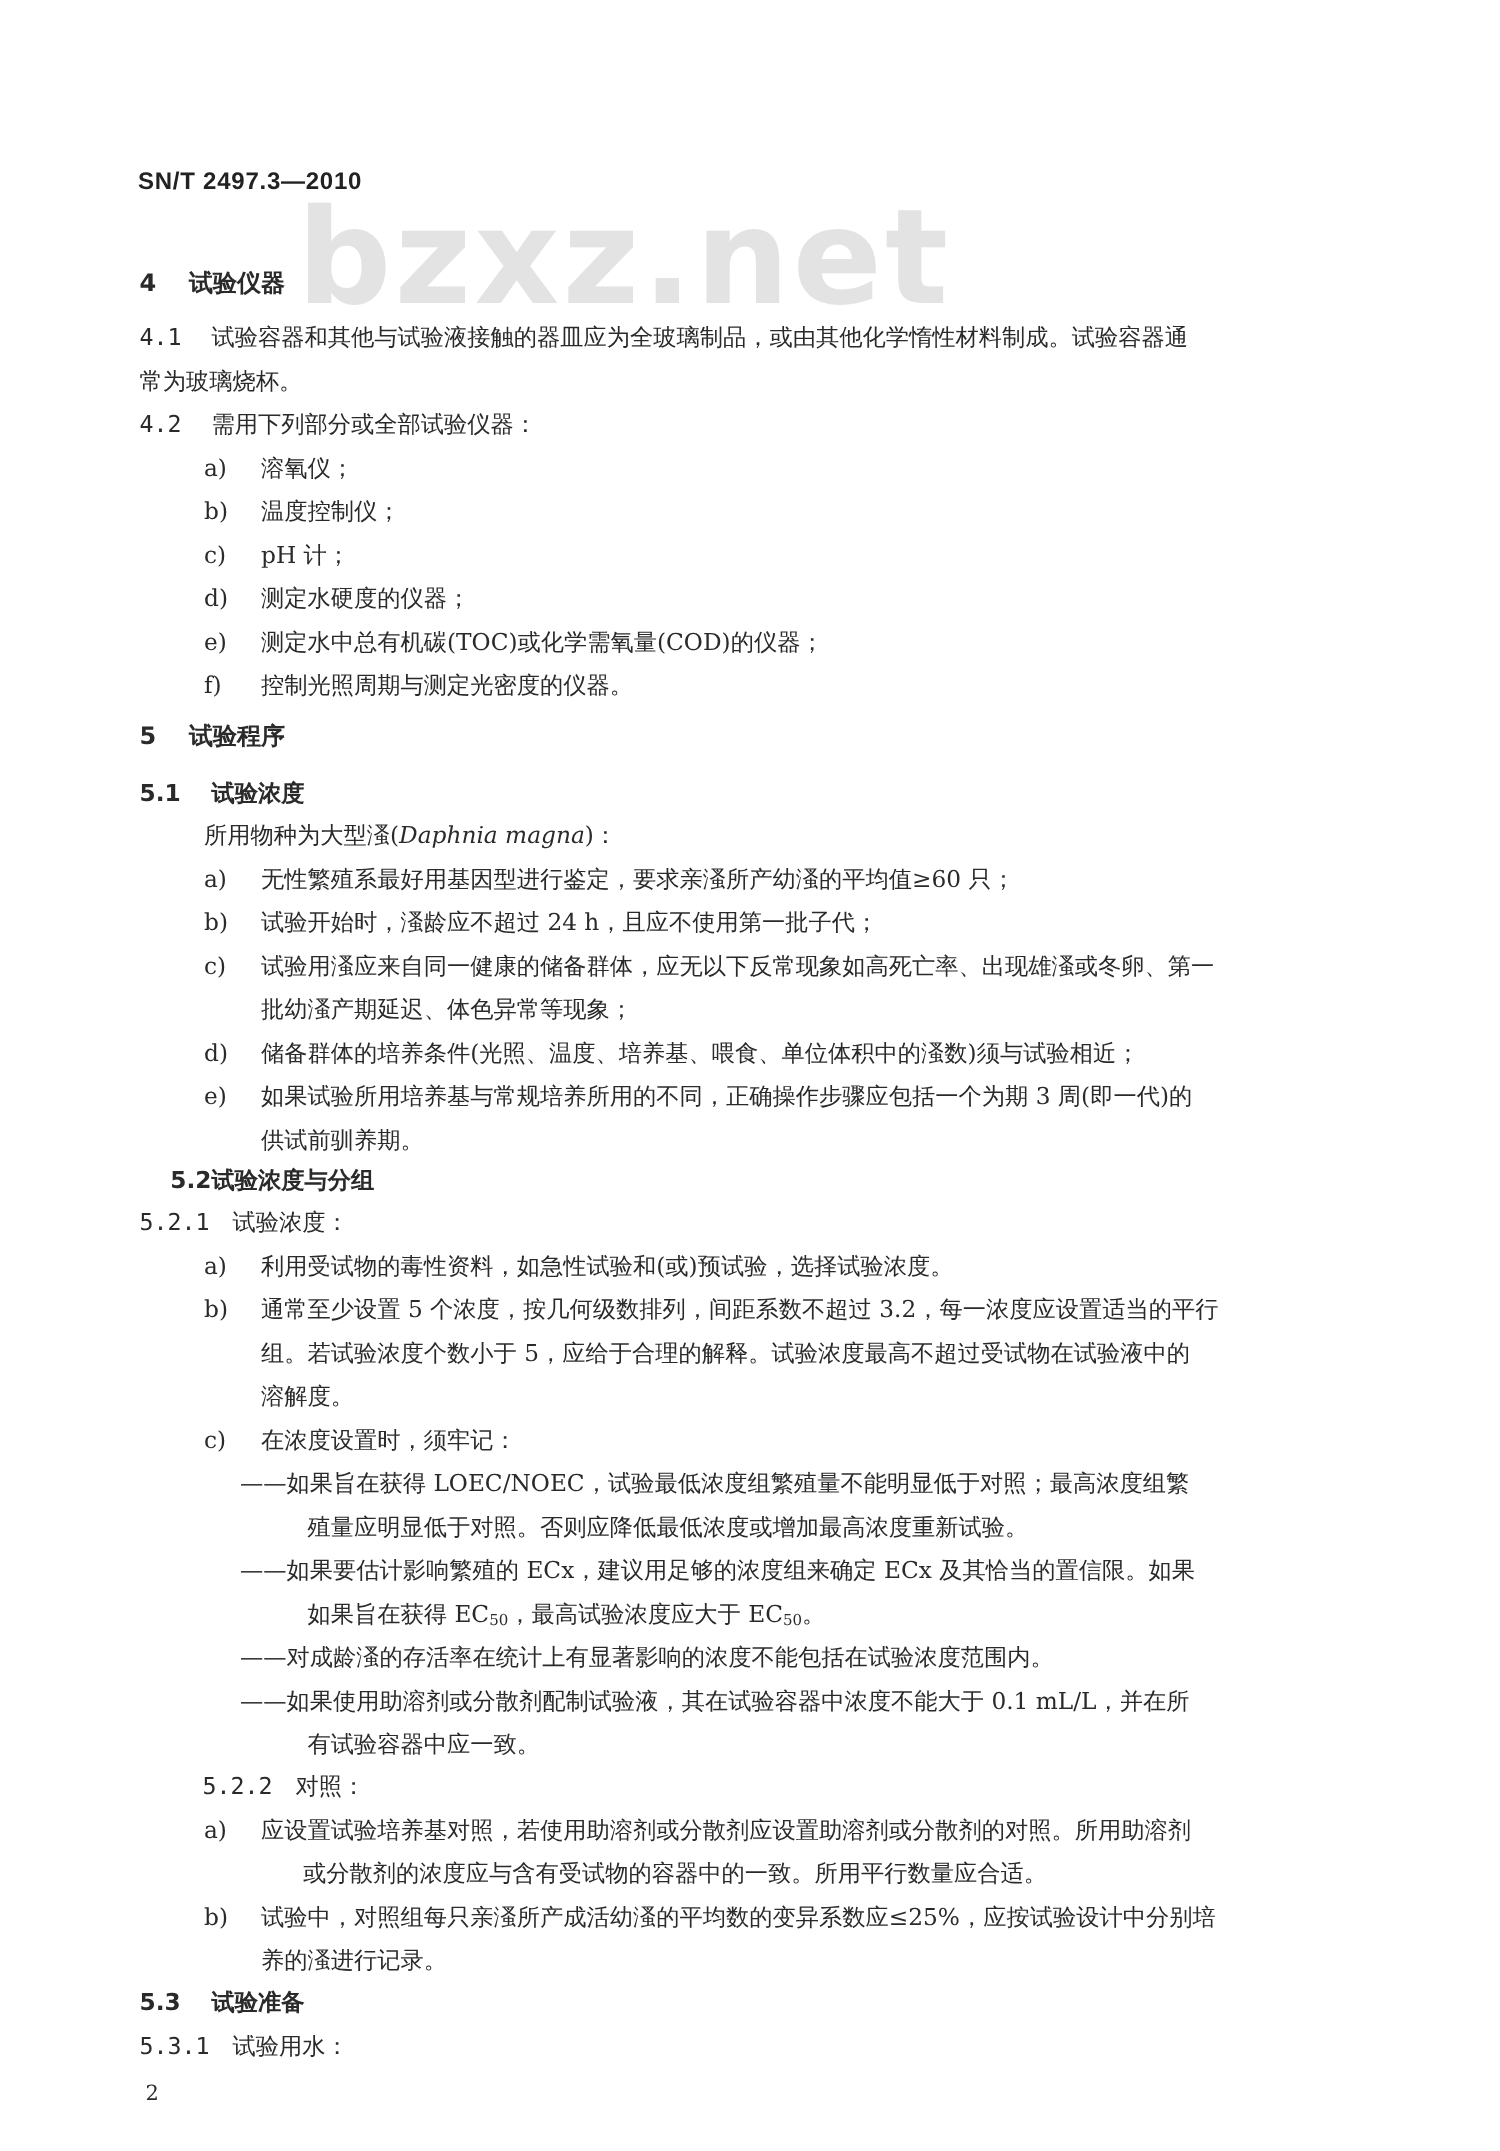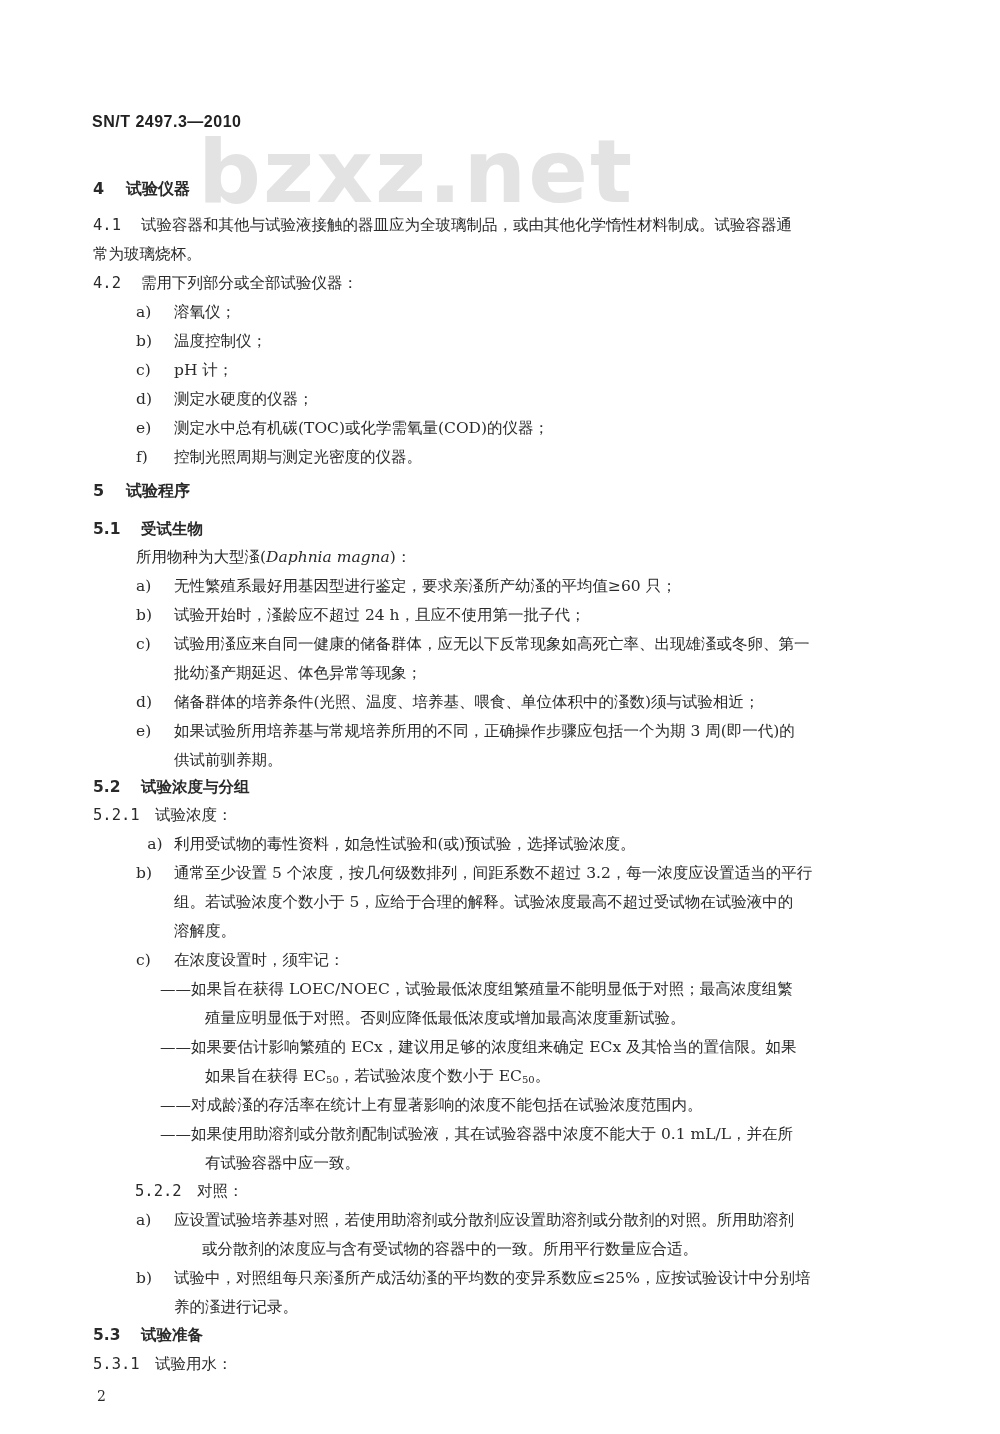--- a/index.html
+++ b/index.html
@@ -56,51 +56,51 @@
   <div class="line" style="left:136px; top:359px;"><span class="lbl">c)</span><span>pH 计；</span></div>
   <div class="line" style="left:136px; top:388px;"><span class="lbl">d)</span><span>测定水硬度的仪器；</span></div>
   <div class="line" style="left:136px; top:417px;"><span class="lbl">e)</span><span>测定水中总有机碳(TOC)或化学需氧量(COD)的仪器；</span></div>
   <div class="line" style="left:136px; top:446px;"><span class="lbl">f)</span><span>控制光照周期与测定光密度的仪器。</span></div>
 
   <div class="line h1" style="left:93px; top:480px;">
     <span class="num-bold" style="width:33px;">5</span><span>试验程序</span>
   </div>
 
   <div class="line h2" style="left:93px; top:518px;">
-    <span class="num-bold" style="width:48px;">5.1</span><span>受试生物</span>
+    <span class="num-bold" style="width:48px;">5.1</span><span>试验浓度</span>
   </div>
   <div class="line" style="left:136px; top:546px;">
     <span>所用物种为大型溞(</span><span class="ital">Daphnia magna</span><span>)：</span>
   </div>
   <div class="line" style="left:136px; top:575px;"><span class="lbl">a)</span><span>无性繁殖系最好用基因型进行鉴定，要求亲溞所产幼溞的平均值≥60 只；</span></div>
   <div class="line" style="left:136px; top:604px;"><span class="lbl">b)</span><span>试验开始时，溞龄应不超过 24 h，且应不使用第一批子代；</span></div>
   <div class="line" style="left:136px; top:633px;"><span class="lbl">c)</span><span>试验用溞应来自同一健康的储备群体，应无以下反常现象如高死亡率、出现雄溞或冬卵、第一</span></div>
   <div class="line" style="left:174px; top:662px;">批幼溞产期延迟、体色异常等现象；</div>
   <div class="line" style="left:136px; top:691px;"><span class="lbl">d)</span><span>储备群体的培养条件(光照、温度、培养基、喂食、单位体积中的溞数)须与试验相近；</span></div>
   <div class="line" style="left:136px; top:720px;"><span class="lbl">e)</span><span>如果试验所用培养基与常规培养所用的不同，正确操作步骤应包括一个为期 3 周(即一代)的</span></div>
   <div class="line" style="left:174px; top:749px;">供试前驯养期。</div>
 
   <div class="line h2" style="left:93px; top:776px;">
-    <span class="num-bold" style="width:48px;">5.2</span><span>试验浓度与分组</span>
+    <span class="num-bold" style="width:48px;text-align:right;">5.2</span><span>试验浓度与分组</span>
   </div>
 
   <div class="line" style="left:93px; top:804px;">
     <span class="num" style="width:62px;">5.2.1</span><span>试验浓度：</span>
   </div>
-  <div class="line" style="left:136px; top:833px;text-align:center;"><span class="lbl">a)</span><span>利用受试物的毒性资料，如急性试验和(或)预试验，选择试验浓度。</span></div>
+  <div class="line" style="left:136px; top:833px;"><span class="lbl">a)</span><span>利用受试物的毒性资料，如急性试验和(或)预试验，选择试验浓度。</span></div>
   <div class="line" style="left:136px; top:862px;"><span class="lbl">b)</span><span>通常至少设置 5 个浓度，按几何级数排列，间距系数不超过 3.2，每一浓度应设置适当的平行</span></div>
   <div class="line" style="left:174px; top:891px;">组。若试验浓度个数小于 5，应给于合理的解释。试验浓度最高不超过受试物在试验液中的</div>
   <div class="line" style="left:174px; top:920px;">溶解度。</div>
   <div class="line" style="left:136px; top:949px;"><span class="lbl">c)</span><span>在浓度设置时，须牢记：</span></div>
 
   <div class="line" style="left:160px; top:978px;">——如果旨在获得 LOEC/NOEC，试验最低浓度组繁殖量不能明显低于对照；最高浓度组繁</div>
   <div class="line" style="left:205px; top:1007px;">殖量应明显低于对照。否则应降低最低浓度或增加最高浓度重新试验。</div>
   <div class="line" style="left:160px; top:1036px;">——如果要估计影响繁殖的 ECx，建议用足够的浓度组来确定 ECx 及其恰当的置信限。如果</div>
   <div class="line" style="left:205px; top:1065px;">
-    <span>如果旨在获得 EC</span><span class="sub">50</span><span>，若试验浓度个数小于 EC</span><span class="sub">50</span><span>。</span>
+    <span>如果旨在获得 EC</span><span class="sub">50</span><span>，最高试验浓度应大于 EC</span><span class="sub">50</span><span>。</span>
   </div>
   <div class="line" style="left:160px; top:1094px;">——对成龄溞的存活率在统计上有显著影响的浓度不能包括在试验浓度范围内。</div>
   <div class="line" style="left:160px; top:1123px;">——如果使用助溶剂或分散剂配制试验液，其在试验容器中浓度不能大于 0.1 mL/L，并在所</div>
   <div class="line" style="left:205px; top:1152px;">有试验容器中应一致。</div>
 
   <div class="line" style="left:93px; top:1180px;">
     <span class="num" style="width:62px;margin-left:42px;">5.2.2</span><span>对照：</span>
   </div>
   <div class="line" style="left:136px; top:1209px;"><span class="lbl">a)</span><span>应设置试验培养基对照，若使用助溶剂或分散剂应设置助溶剂或分散剂的对照。所用助溶剂</span></div>
   <div class="line" style="left:174px; top:1238px;margin-left:28px;">或分散剂的浓度应与含有受试物的容器中的一致。所用平行数量应合适。</div>

